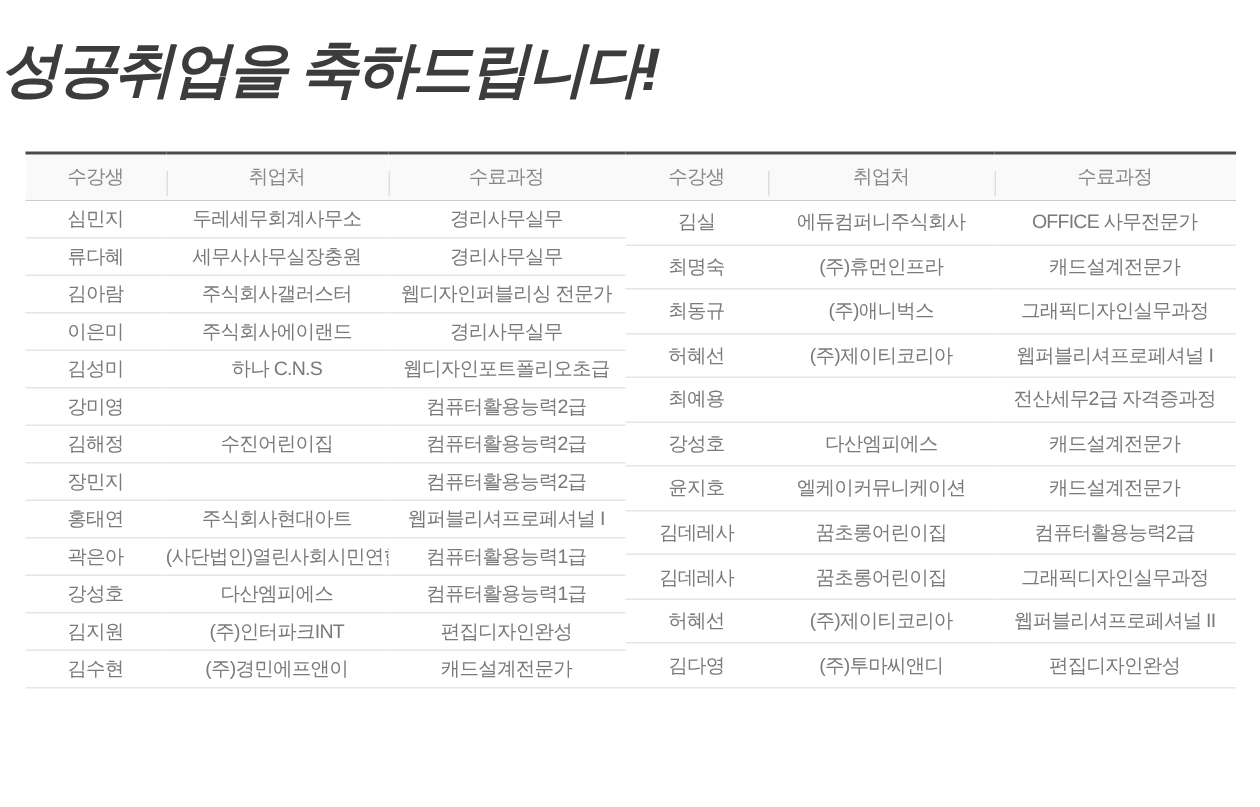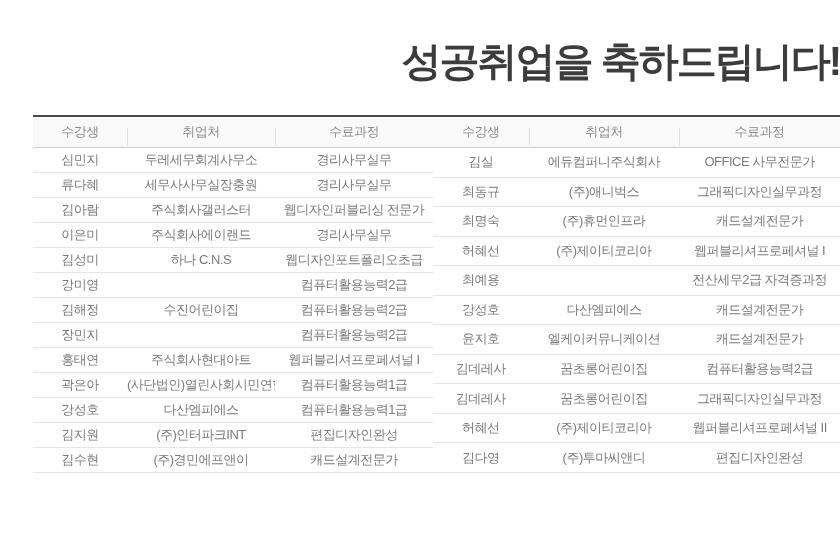--- a/index.html
+++ b/index.html
@@ -10,42 +10,43 @@
     font-family: "Liberation Sans", "DejaVu Sans", sans-serif;
   }
   .page {
     width: 840px;
     height: 538px;
     background: #ffffff;
     overflow: hidden;
   }
   
   .hero {
-    text-align: right;
-    padding-top: 38px;
+    text-align: left;
+    padding-top: 24px;
+    font-style: italic;
   }
   .hero-title {
     margin: 0;
     font-size: 40px;
     line-height: 46px;
     font-weight: bold;
     color: #3c3c3c;
     letter-spacing: -2px;
   }
   .hero-subtitle {
     margin: 9px 0 0 0;
     font-size: 13px;
     line-height: 16px;
     color: #9a9a9a;
     letter-spacing: -0.5px;
   }
   
   .tables-wrap {
     display: flex;
-    justify-content: flex-end;
+    justify-content: center;
     margin-top: 31px;
   }
   table {
     border-collapse: collapse;
     border-top: 2px solid #4a4a4a;
     table-layout: fixed;
   }
   .tbl-left  { width: 400px; }
   .tbl-right { width: 407px; }
   col.c-name   { width: 23.5%; }
@@ -190,30 +191,30 @@
           <th>수료과정</th>
         </tr>
       </thead>
       <tbody>
           <tr>
             <td>김실</td>
             <td>에듀컴퍼니주식회사</td>
             <td>OFFICE 사무전문가</td>
           </tr>
           <tr>
+            <td>최명숙</td>
+            <td>(주)휴먼인프라</td>
+            <td>캐드설계전문가</td>
+          </tr>
+          <tr>
             <td>최동규</td>
             <td>(주)애니벅스</td>
             <td>그래픽디자인실무과정</td>
           </tr>
           <tr>
-            <td>최명숙</td>
-            <td>(주)휴먼인프라</td>
-            <td>캐드설계전문가</td>
-          </tr>
-          <tr>
             <td>허혜선</td>
             <td>(주)제이티코리아</td>
             <td>웹퍼블리셔프로페셔널 I</td>
           </tr>
           <tr>
             <td>최예용</td>
             <td></td>
             <td>전산세무2급 자격증과정</td>
           </tr>
           <tr>

